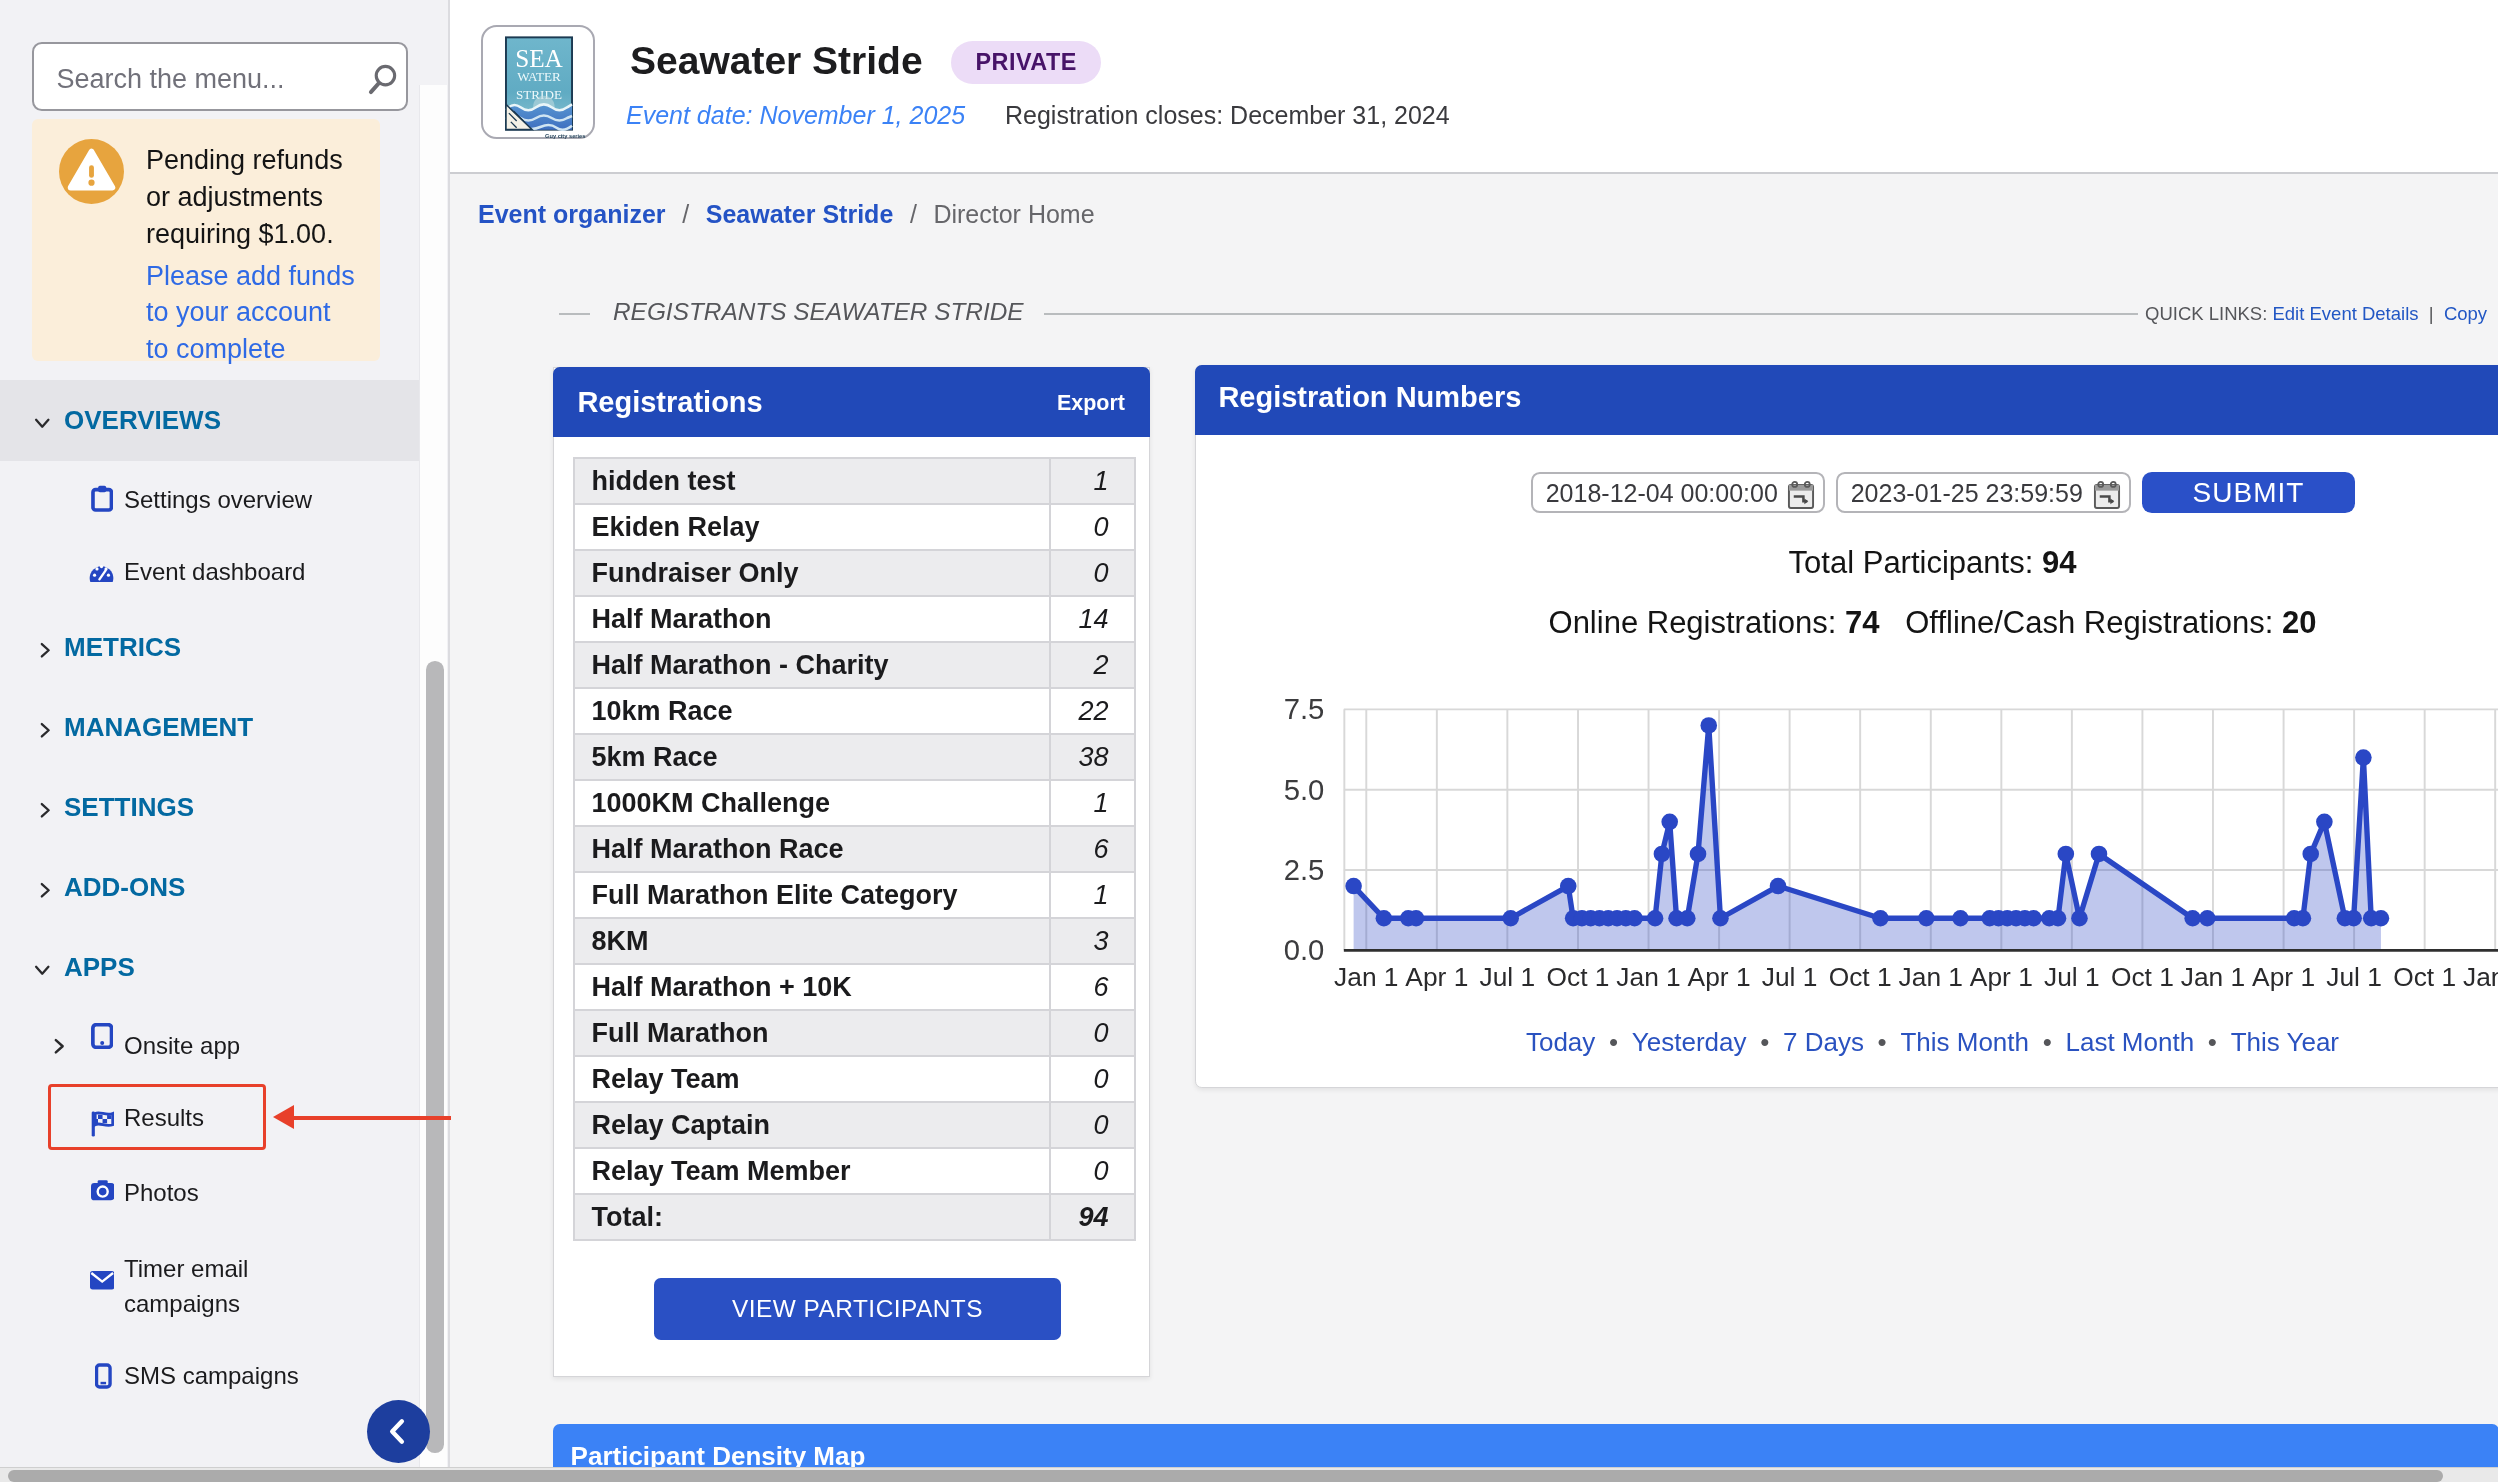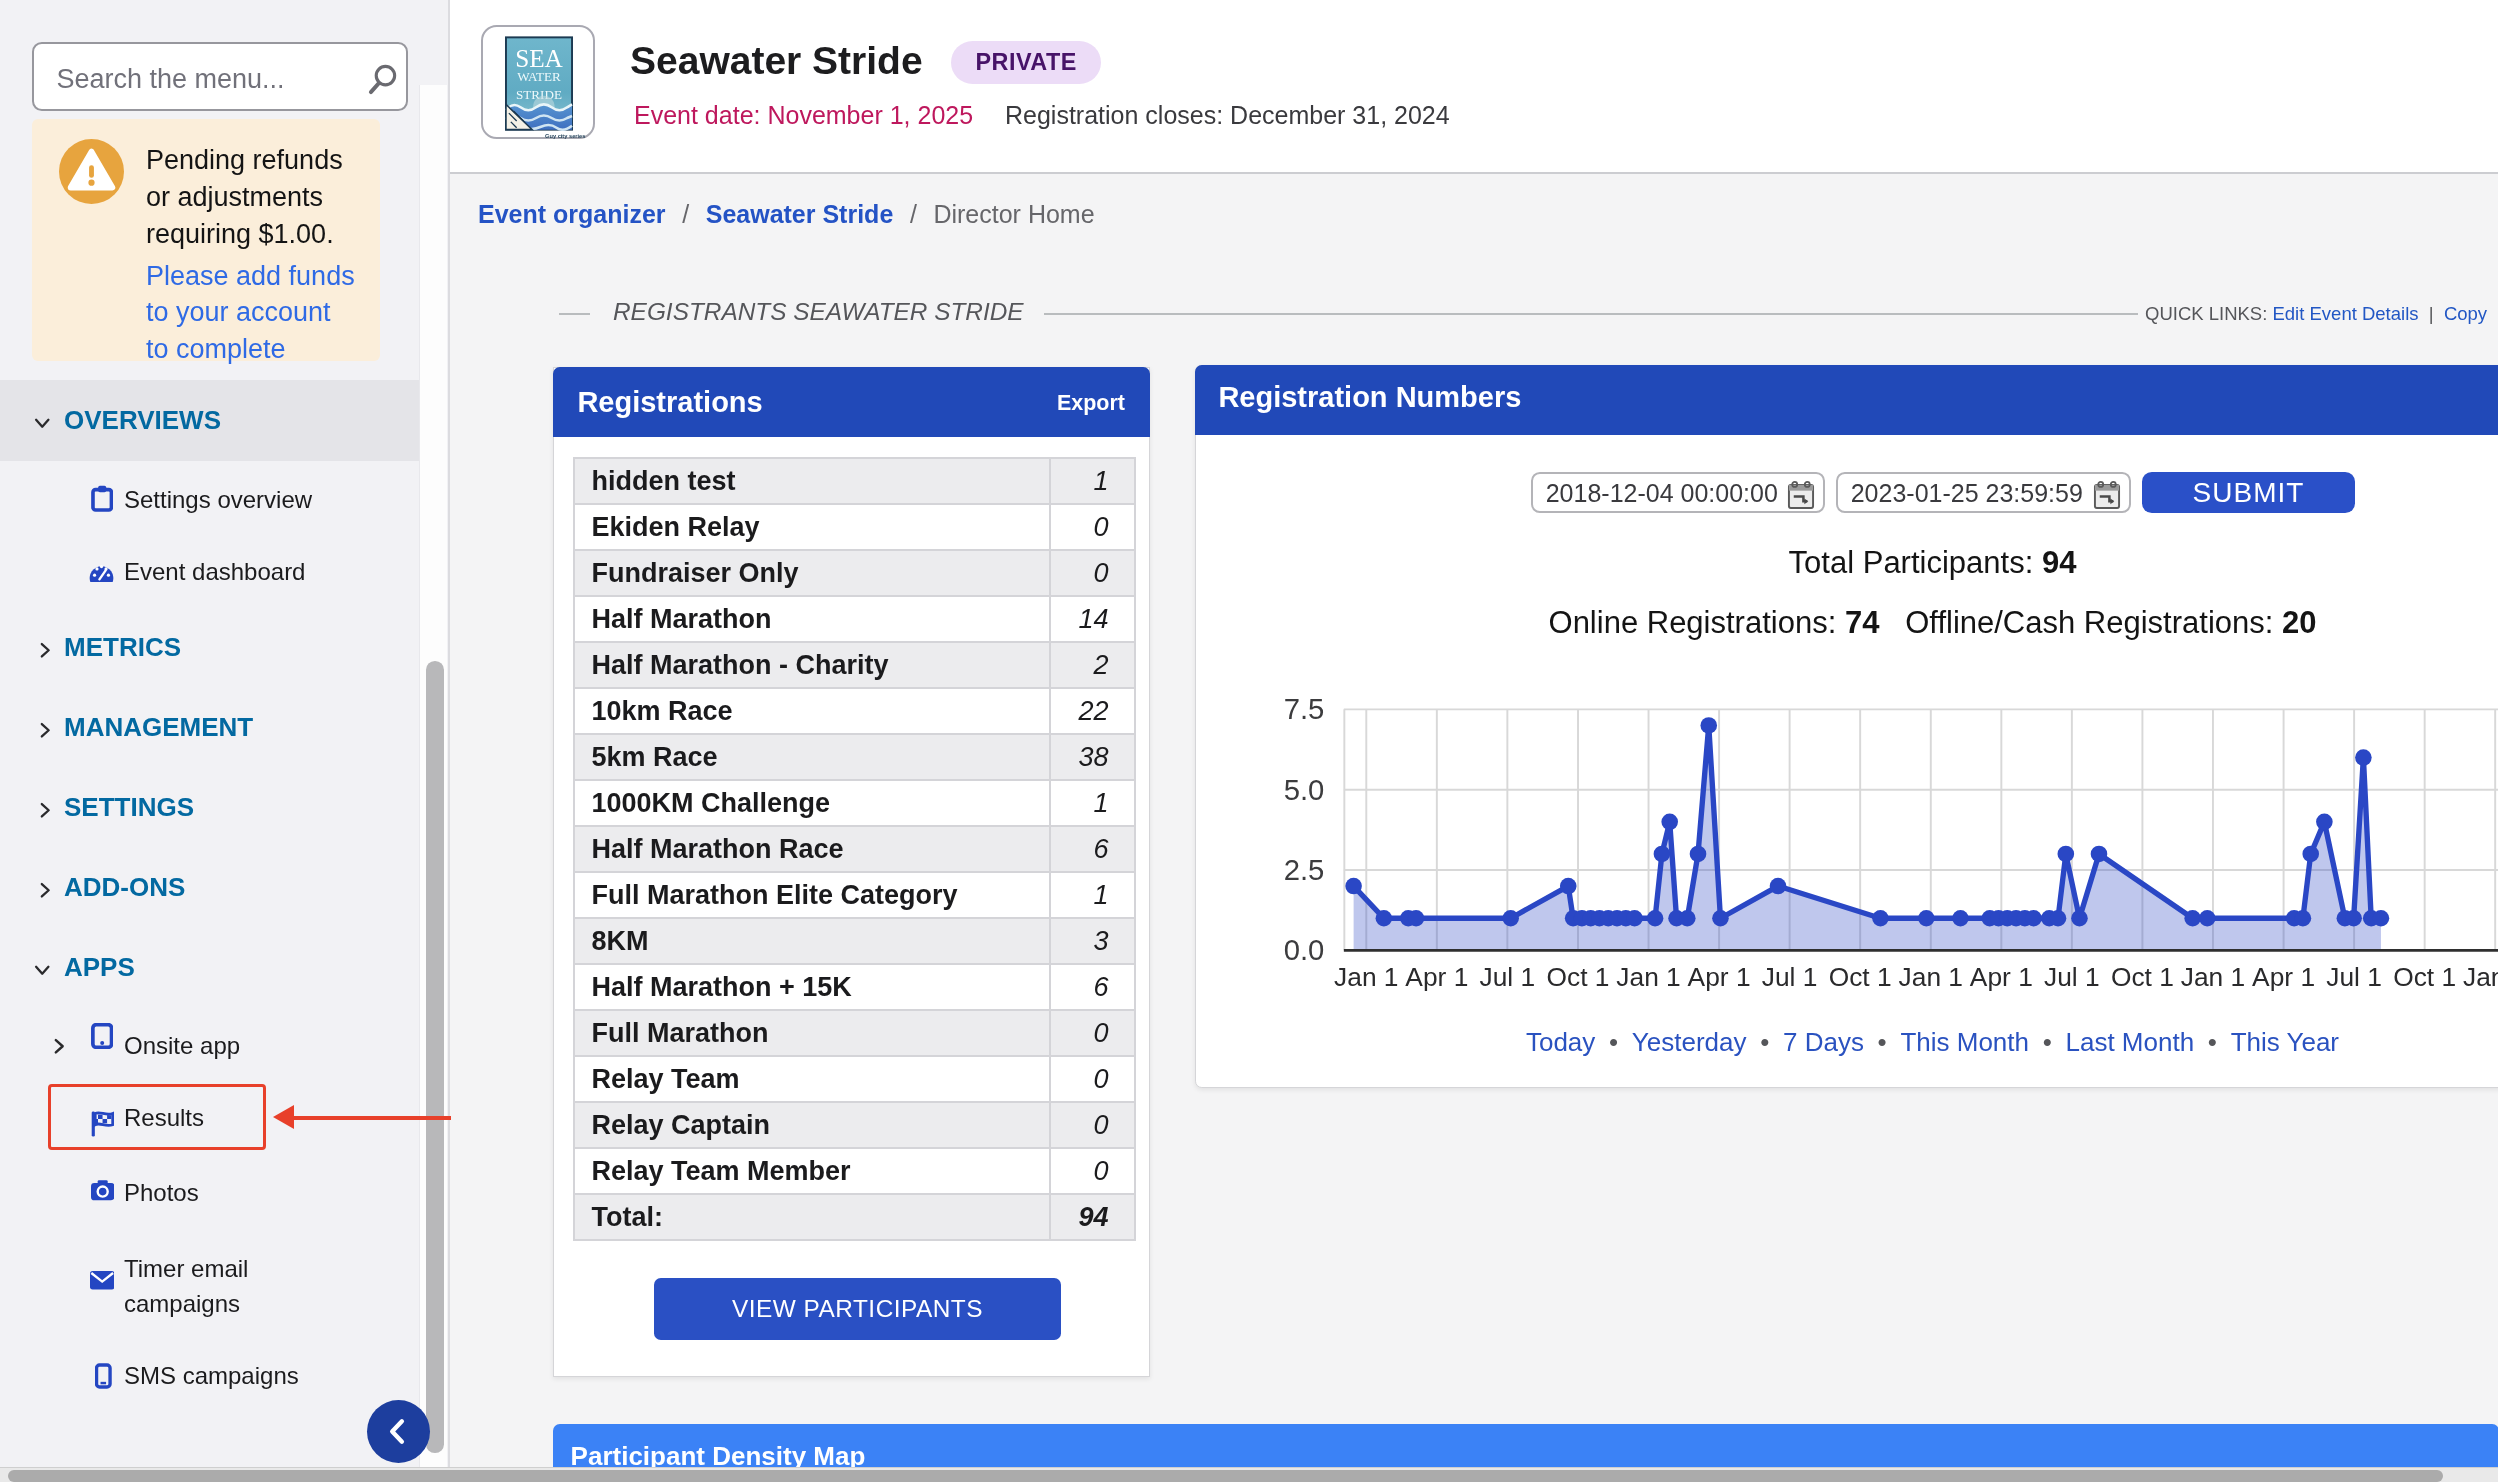--- a/index.html
+++ b/index.html
@@ -31,21 +31,21 @@
   #arrow-head { left:273px; top:1105px; width:0; height:0;
     border-top:12.7px solid transparent; border-bottom:12.7px solid transparent; border-right:21.5px solid #e8402a; }
   #collapse { left:367px; top:1400px; width:63px; height:63px; border-radius:50%; background:#1d3e9e; }
 
   
   #header { left:450px; top:0; width:2049px; height:174px; background:#fff; border-bottom:2px solid #cccdd1; }
   #logobox { left:31px; top:25px; width:114px; height:114px; background:#fff; border:2px solid #a9a9b2; border-radius:15.6px; }
   #title { left:180px; top:39px; font-size:39px; font-weight:bold; color:#1d1d1f; }
   #badge { left:501px; top:41px; height:43px; padding:0 24.4px; background:#ecdcf7; border-radius:21.5px;
            font-size:23.4px; font-weight:bold; color:#471368; line-height:43px; letter-spacing:0.5px; }
-  #dates { left:184px; top:101px; font-size:25px; color:#be185d; }
+  #dates { left:176px; top:101px; font-size:25px; color:#3b82f6;font-style:italic; }
 
   
   #crumb { left:478px; top:200px; font-size:25px; color:#66666a; }
   #crumb a { color:#2453c5; font-weight:bold; text-decoration:none;text-align:right; }
   #crumb .sep { color:#66666a; font-weight:normal; padding:0 16.6px; }
 
   
   .hline { position:absolute; height:2px; background:#b9bcbe; top:313px; }
   #sec-head { left:613px; top:298px; font-size:24.4px; font-style:italic; color:#55565a; letter-spacing:0; }
   #qlinks { left:2145px; top:303px; font-size:18.5px; color:#55565a; white-space:nowrap; }
@@ -290,21 +290,21 @@
         </tr>
     <tr>
           <td>Full Marathon Elite Category</td>
           <td class="num">1</td>
         </tr>
     <tr>
           <td>8KM</td>
           <td class="num">3</td>
         </tr>
     <tr>
-          <td>Half Marathon + 15K</td>
+          <td>Half Marathon + 10K</td>
           <td class="num">6</td>
         </tr>
     <tr>
           <td>Full Marathon</td>
           <td class="num">0</td>
         </tr>
     <tr>
           <td>Relay Team</td>
           <td class="num">0</td>
         </tr>

